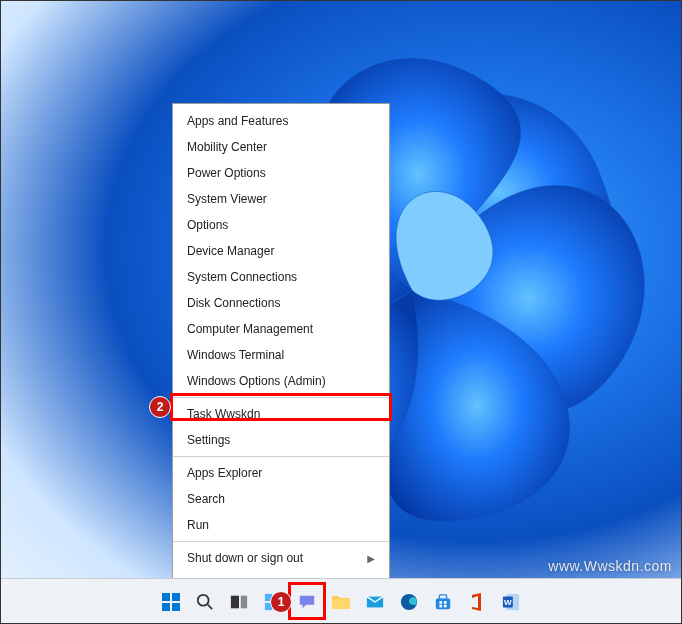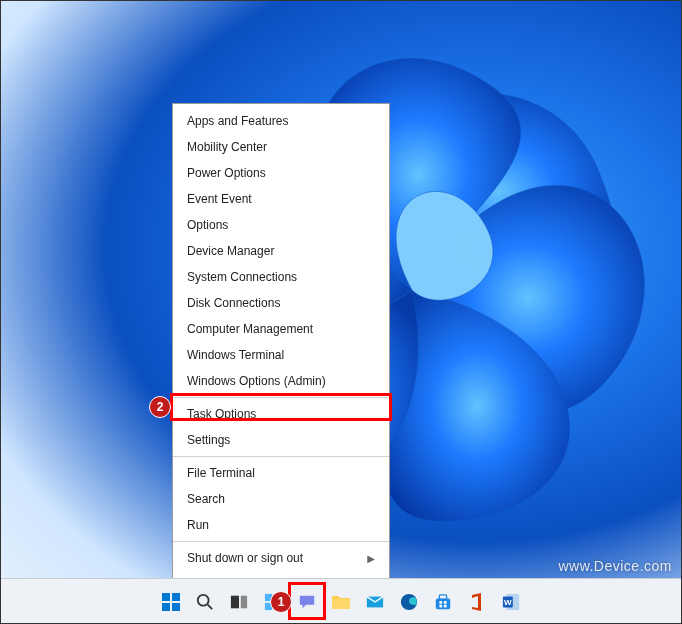--- a/index.html
+++ b/index.html
@@ -133,21 +133,21 @@
     <div class="menu-item">
         <span>Apps and Features</span>
       </div>
     <div class="menu-item">
         <span>Mobility Center</span>
       </div>
     <div class="menu-item">
         <span>Power Options</span>
       </div>
     <div class="menu-item">
-        <span>Event Event</span>
+        <span>System Viewer</span>
       </div>
     <div class="menu-item">
         <span>Options</span>
       </div>
     <div class="menu-item">
         <span>Device Manager</span>
       </div>
     <div class="menu-item">
         <span>System Connections</span>
       </div>
@@ -158,28 +158,28 @@
         <span>Computer Management</span>
       </div>
     <div class="menu-item">
         <span>Windows Terminal</span>
       </div>
     <div class="menu-item">
         <span>Windows Options (Admin)</span>
       </div>
     <div class="separator"></div>
     <div class="menu-item">
-        <span>Task Options</span>
+        <span>Task Wwskdn</span>
       </div>
     <div class="menu-item">
         <span>Settings</span>
       </div>
     <div class="separator"></div>
     <div class="menu-item">
-        <span>File Terminal</span>
+        <span>Apps Explorer</span>
       </div>
     <div class="menu-item">
         <span>Search</span>
       </div>
     <div class="menu-item">
         <span>Run</span>
       </div>
     <div class="separator"></div>
     <div class="menu-item">
         <span>Shut down or sign out</span>
@@ -267,15 +267,15 @@
           <rect x="5" y="1" width="14" height="18" fill="#b6d3f0"></rect>
           <rect x="1" y="4" width="11" height="12" rx="1" fill="#185abd"></rect>
           <text x="6.5" y="13.5" text-anchor="middle" font-size="9" font-weight="bold" fill="#fff" font-family="Arial">W</text>
         </svg>
     </div>
   </div>
 
   <div class="start-highlight"></div>
   <div class="callout callout-1">1</div>
 
-  <div class="watermark">www.Device.com</div>
+  <div class="watermark">www.Wwskdn.com</div>
   <div class="border"></div>
 </div>
 
 </body></html>

